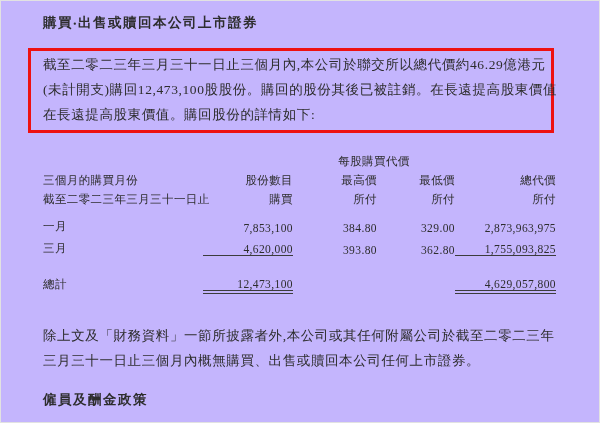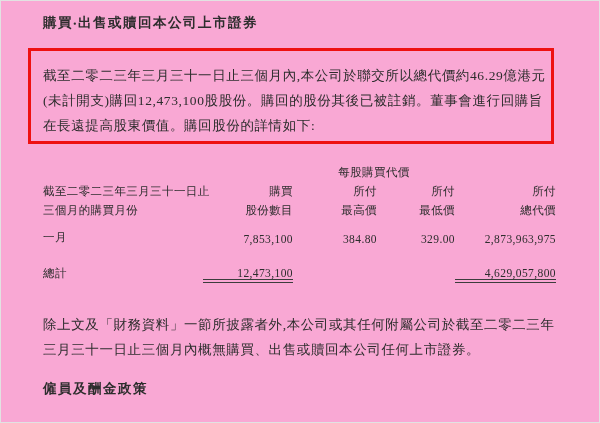--- a/index.html
+++ b/index.html
@@ -7,35 +7,35 @@
     width: 600px; height: 423px;
     overflow: hidden;
     background: #ffffff;
     font-family: "Liberation Serif", "DejaVu Serif", serif;
     color: #2d2d2d;
   }
   .page {
     box-sizing: border-box;
     width: 600px; height: 423px;
     border: 1px solid #e2e2e2;
-    background: #f9a8d4;
+    background: #c4b5fd;
     overflow: hidden;
   }
   .section-title {
     margin: 13px 45px 0 42px;
     font-size: 13.5px;
     line-height: 18px;
     font-weight: bold;
     letter-spacing: 1.5px;
   }
   .hl-box {
     box-sizing: border-box;
     margin: 16px 45px 0 27px;
     border: 3px solid var(--accent, #ee1111);
-    padding: 12px 12px 3px 12px;
+    padding: 1px 12px 3px 12px;
     font-size: 13.5px;
     line-height: 25px;
     letter-spacing: 0.6px;
   }
   .hl-box .ln { white-space: nowrap; }
 
   table.buyback {
     margin: 18px 0 0 42px;
     width: 513px;
     border-collapse: collapse;
@@ -82,62 +82,69 @@
 </style>
 </head>
 <body>
 
 <div class="page">
 
   <div class="section-title">購買‧出售或贖回本公司上市證券</div>
 
   <div class="hl-box">
     <div class="ln">截至二零二三年三月三十一日止三個月內,本公司於聯交所以總代價約46.29億港元</div>
-    <div class="ln">(未計開支)購回12,473,100股股份。購回的股份其後已被註銷。董事會進行回購旨</div>
+    <div class="ln">(未計開支)購回12,473,100股股份。購回的股份其後已被註銷。在長遠提高股東價值</div>
     <div class="ln">在長遠提高股東價值。購回股份的詳情如下:</div>
   </div>
 
   <table class="buyback">
     <colgroup>
       <col class="c-month">
         <col class="c-shares">
         <col class="c-high">
         <col class="c-low">
         <col class="c-total">
     </colgroup>
     <tbody>
         <tr class="group-row">
       <td></td>
       <td></td>
       <td colspan="2">每股購買代價</td>
       <td></td>
     </tr>
     <tr class="hdr">
+      <td class="indent">三個月的購買月份</td>
+      <td class="right">股份數目</td>
+      <td class="right">最高價</td>
+      <td class="right">最低價</td>
+      <td class="right">總代價</td>
+    </tr>
+    <tr class="hdr">
       <td>截至二零二三年三月三十一日止</td>
       <td class="right">購買</td>
       <td class="right">所付</td>
       <td class="right">所付</td>
       <td class="right">所付</td>
-    </tr>
-    <tr class="hdr">
-      <td class="indent">三個月的購買月份</td>
-      <td class="right">股份數目</td>
-      <td class="right">最高價</td>
-      <td class="right">最低價</td>
-      <td class="right">總代價</td>
     </tr>
     <tr class="spacer">
           <td colspan="5"></td>
         </tr>
     <tr class="data">
       <td>一月</td>
       <td class="right">7,853,100</td>
       <td class="right">384.80</td>
       <td class="right">329.00</td>
       <td class="right">2,873,963,975</td>
+    </tr>
+    <tr class="data">
+      <td>三月</td>
+      <td class="right rule">4,620,000</td>
+      <td class="right">393.80</td>
+      <td class="right">362.80</td>
+      <td class="right rule">1,755,093,825</td>
     </tr>
     <tr class="total">
       <td>總計</td>
       <td class="right dbl">12,473,100</td>
       <td></td>
       <td></td>
       <td class="right dbl">4,629,057,800</td>
     </tr>
   </tbody>
     </table>

